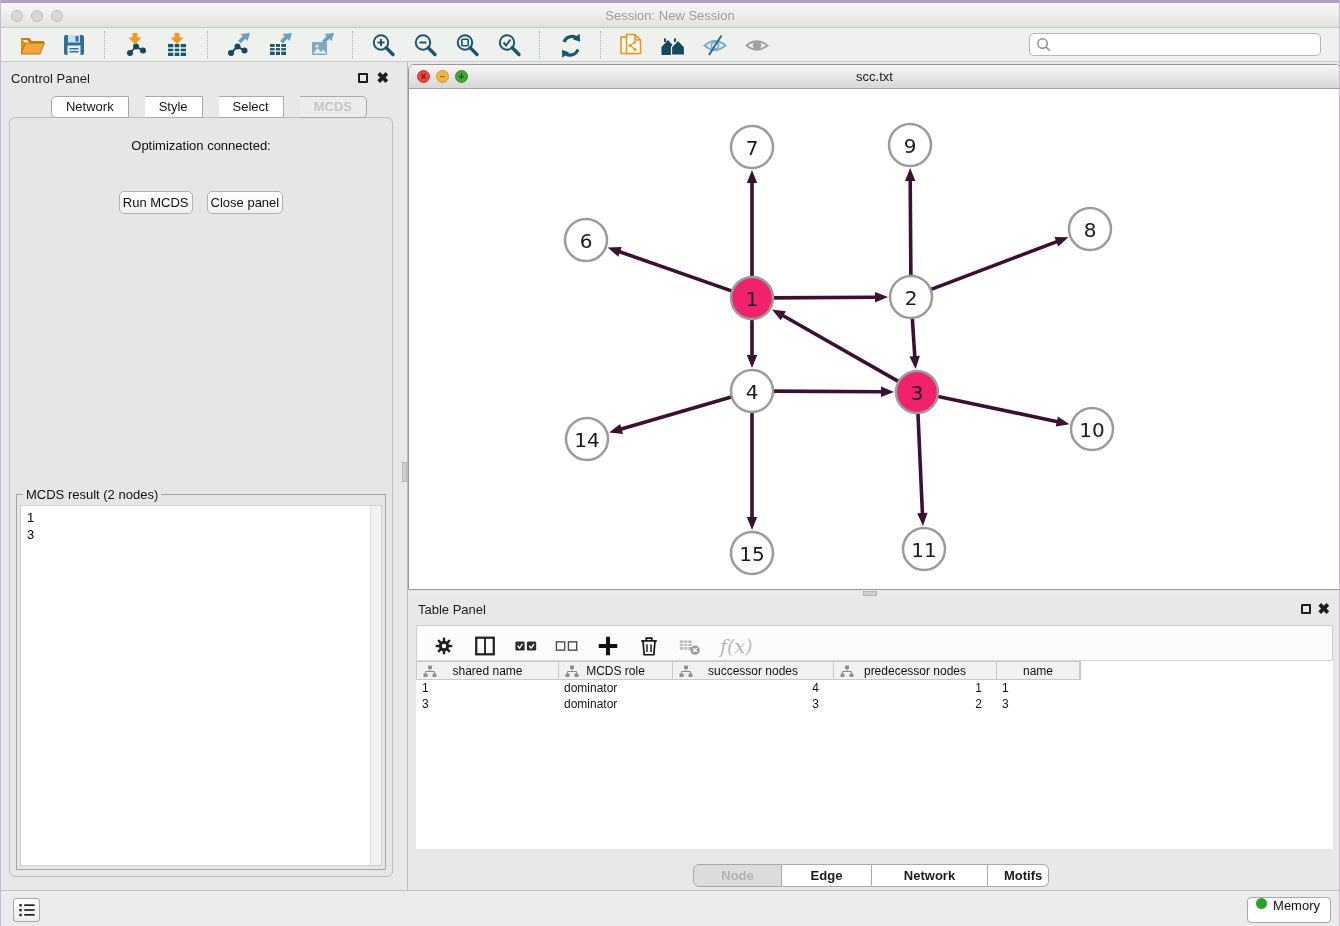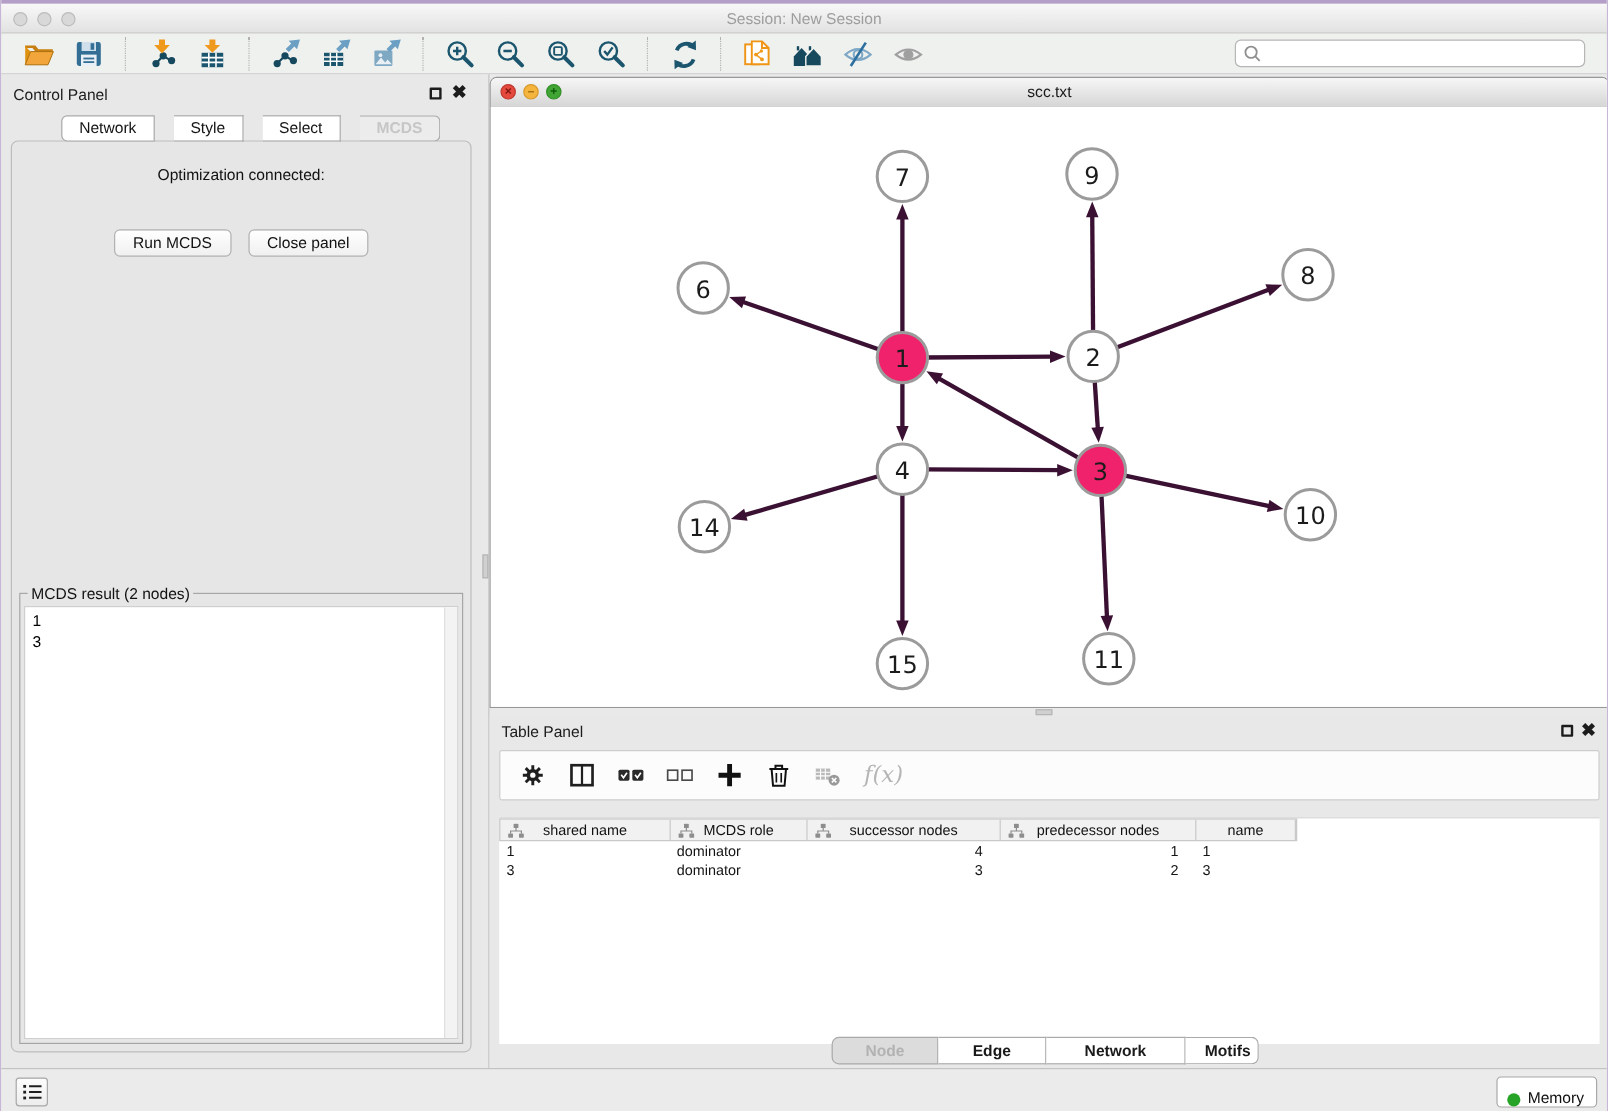--- a/index.html
+++ b/index.html
@@ -39,21 +39,21 @@
   .cp-tab.selected{background:#ececec;color:#c6c6c6;}
   .cp-box{position:absolute;top:55px;left:8px;right:8px;bottom:13px;background:#e6e6e6;
     border:1px solid #bdbdbd;border-radius:6px;}
   .opt-label{position:absolute;top:20px;left:0;right:0;text-align:center;font-size:13px;color:#111;}
   .combo{position:absolute;top:39px;left:36px;width:309px;height:24px;background:#fff;
     border:1px solid #b2b2b2;border-radius:5px;display:flex;align-items:center;
     padding:0 6px 0 12px;font-size:13px;}
   .combo .val{flex:1;}
   .combo .chev{width:11px;height:17px;}
   .btn-row{position:absolute;top:73px;left:0;right:0;display:flex;justify-content:center;gap:14px;}
-  .btn{height:23px;line-height:21px;padding:0 15px;background:linear-gradient(#ffffff,#f0f0f0);
+  .btn{height:23px;line-height:21px;padding:0 3px;background:linear-gradient(#ffffff,#f0f0f0);
     border:1px solid #b2b2b2;border-radius:5px;font-size:13px;color:#111;cursor:default;}
   .groupbox{position:absolute;left:6px;right:6px;top:376px;bottom:6px;border:1px solid #a6a6a6;}
   .groupbox .legend{position:absolute;top:-8px;left:6px;background:#e6e6e6;padding:0 3px;font-size:13px;color:#111;}
   .result-area{position:absolute;left:3px;right:3px;top:10px;bottom:3px;background:#fff;
     border:1px solid #cfcfcf;overflow:hidden;}
   .result-track{position:absolute;top:0;bottom:0;right:0;width:11px;background:#f3f3f3;border-left:1px solid #e0e0e0;}
   .result-lines{padding:3px 6px;font-size:13px;line-height:17px;color:#000;}
   
   .right{position:absolute;top:62px;left:407px;width:933px;height:828px;background:#e9e9e9;}
   .v-splitter{position:absolute;top:62px;left:400px;width:7px;height:828px;background:#e9e9e9;border-right:1px solid #bdbdbd;}
@@ -73,21 +73,21 @@
   .h-handle{position:absolute;top:1px;left:455px;width:14px;height:5px;background:#d0d0d0;border:1px solid #b5b5b5;}
   
   .table-panel{position:absolute;top:535px;left:0;width:933px;height:293px;background:#e8e8e8;}
   .tp-head{position:absolute;top:5px;left:10px;font-size:13px;color:#1c1c1c;}
   .tp-float{top:7px;right:30px;} .tp-close{top:6px;right:11px;}
   .tp-toolbar{position:absolute;top:28px;left:8px;width:917px;height:42px;background:#fcfcfc;
     border:1px solid #cdcdcd;border-radius:2px;display:flex;align-items:center;padding-left:14px;gap:15px;}
   .tp-btn{width:26px;height:26px;display:flex;align-items:center;justify-content:center;}
   .tp-btn .ic{width:24px;height:24px;}
   .fx{font-family:"DejaVu Serif",serif;font-style:italic;font-size:19px;color:#b5b5b5;padding-left:2px;}
-  .dtable{position:absolute;top:84px;left:8px;width:917px;height:189px;background:#fff;border-top:1px solid #d5d5d5;}
+  .dtable{position:absolute;top:63px;left:8px;width:917px;height:189px;background:#fff;border-top:1px solid #d5d5d5;}
   .thead{display:flex;height:19px;background:#f1f1f1;border:1px solid #c9c9c9;width:665px;}
   .th{position:relative;height:17px;border-right:1px solid #c9c9c9;font-size:12px;color:#111;
       display:flex;align-items:center;justify-content:center;}
   .th .tree{position:absolute;left:6px;top:3px;width:14px;height:13px;}
   .tree svg{width:100%;height:100%;display:block;}
   .trow{display:flex;height:16px;font-size:12px;color:#141414;}
   .td{padding:1px 6px 0 6px;overflow:hidden;white-space:nowrap;}
   .td.r{text-align:right;padding-right:14px;}
   
   .tp-tabs{position:absolute;top:267px;left:285px;display:flex;}
@@ -95,21 +95,21 @@
     border:1px solid #a9a9a9;border-left:none;font-size:13px;font-weight:bold;color:#1a1a1a;cursor:default;}
   .seg.first{border-left:1px solid #a9a9a9;border-radius:6px 0 0 6px;}
   .seg.last{border-radius:0 6px 6px 0;}
   .seg.selected{background:#dcdcdc;color:#b2b2b2;}
   
   .statusbar{position:absolute;bottom:0;left:0;right:0;height:36px;background:#ebebeb;border-top:1px solid #c3c3c3;}
   .sb-left{position:absolute;left:12px;top:7px;width:27px;height:24px;background:linear-gradient(#fdfdfd,#ededed);
     border:1px solid #a8a8a8;border-radius:3px;display:flex;align-items:center;justify-content:center;}
   .sb-left .ic{width:18px;height:18px;}
   .memory{position:absolute;right:8px;top:6px;height:26px;background:#fff;border:1px solid #a8a8a8;
-    border-radius:4px;display:flex;align-items:flex-end;padding:0 10px 0 8px;gap:6px;font-size:13px;color:#111;}
+    border-radius:4px;display:flex;align-items:flex-start;padding:0 10px 0 8px;gap:6px;font-size:13px;color:#111;}
   .memdot{width:11px;height:11px;border-radius:50%;background:#27a327;}
 </style>
 </head>
 <body>
 
 <div class="app">
 
   <div class="titlebar">
     <div class="traffic">
       <span class="tl"></span>

